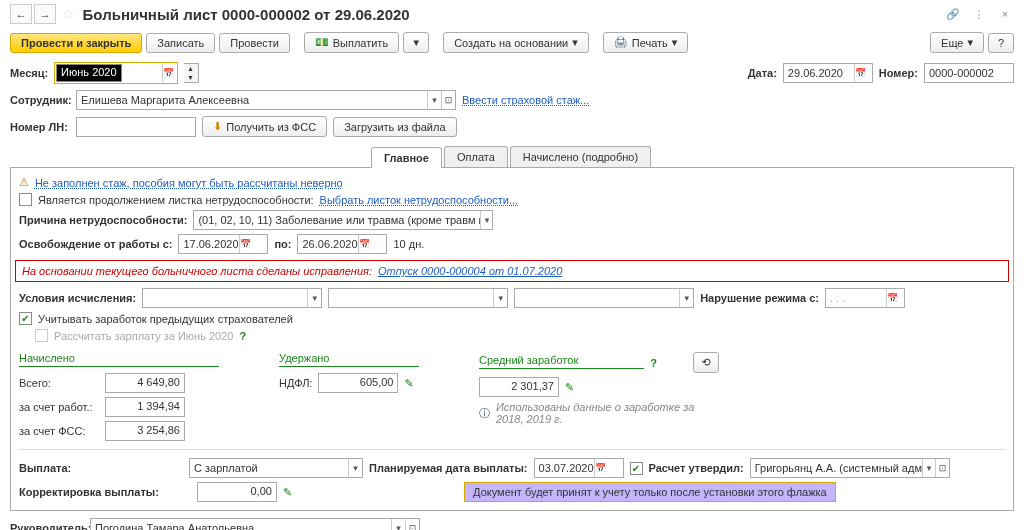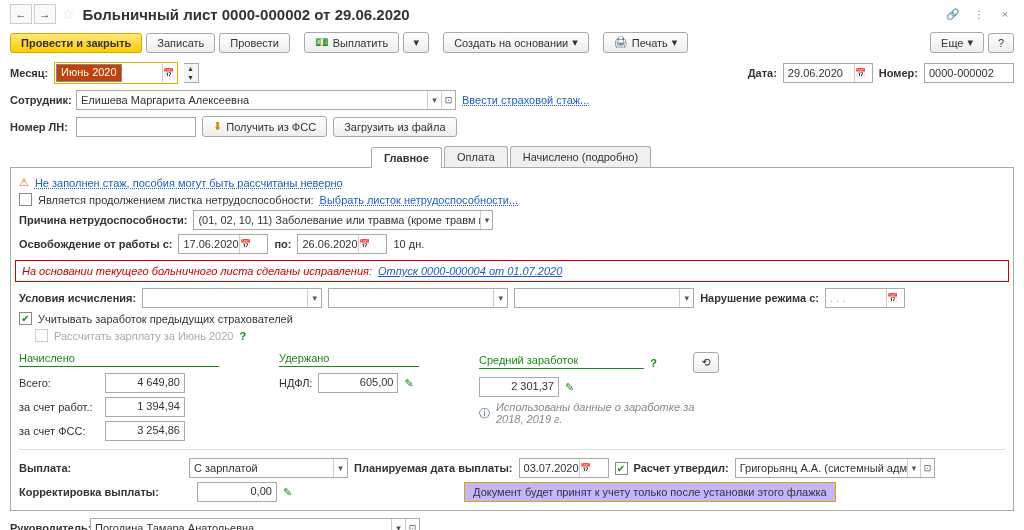--- a/index.html
+++ b/index.html
@@ -16,21 +16,21 @@
 .btn-yellow { background: linear-gradient(#ffe680,#ffcc00); border-color: #d4a900; font-weight: bold; }
 .btn-sq { width: 26px; padding: 3px 0; justify-content: center; }
 .divider { width: 6px; }
 
 .row { display: flex; align-items: center; padding: 3px 10px; gap: 6px; }
 .label { white-space: nowrap; font-weight: bold; }
 .input { border: 1px solid #aaa; padding: 2px 4px; height: 20px; background: #fff; display: inline-flex; align-items: center; }
 .input.select { padding-right: 0; }
 .sel-btn { width: 14px; height: 18px; border-left: 1px solid #ccc; display: inline-flex; align-items: center; justify-content: center; font-size: 9px; color: #555; cursor: pointer; }
 .month-input { border: 1px solid #e0b000; padding: 1px; display: inline-flex; }
-.month-inner { border: 1px solid #888; padding: 1px 4px; background: #c2410c; color: #fff; }
+.month-inner { border: 1px solid #888; padding: 1px 4px; background: #000000; color: #fff; }
 .spinner { display: inline-flex; flex-direction: column; border: 1px solid #aaa; border-left: 0; }
 .spinner span { width: 14px; height: 9px; display: flex; align-items: center; justify-content: center; font-size: 8px; cursor: pointer; background: #f5f5f5; }
 .link { color: #2060c0; text-decoration: underline dotted; cursor: pointer; }
 
 .tabs { display: flex; margin: 6px 10px 0; border-bottom: 1px solid #aaa; justify-content: center; }
 .tab { padding: 4px 12px; border: 1px solid #aaa; border-bottom: none; background: #f0f0f0; margin-right: 2px; border-radius: 3px 3px 0 0; cursor: pointer; }
 .tab.active { background: #fff; font-weight: bold; position: relative; top: 1px; }
 
 .content { border: 1px solid #aaa; border-top: none; margin: 0 10px; padding: 6px 8px; }
 .warn { color: #cc7a00; display: flex; align-items: center; gap: 6px; }
@@ -239,21 +239,21 @@
       <div class="num-row">
           <span style="color:#357">ⓘ</span>
           <span class="hint">Использованы данные о заработке за 2018, 2019 г.</span>
         </div>
     </div>
   </div>
 
   <div style="border-top:1px solid #ddd;margin-top:8px;padding-top:6px">
     <div class="row" style="padding:2px 0">
       <span class="label" style="width:72px">Выплата:</span>
-      <span class="input select" style="width:159px;margin-left:92px">
+      <span class="input select" style="width:174px;margin-left:92px">
           <span>С зарплатой</span>
           <span style="flex:1"></span>
           <span class="sel-btn">▾</span>
         </span>
       <span class="label">Планируемая дата выплаты:</span>
       <span class="input" style="width:90px">
           <span>03.07.2020</span>
           <span class="sel-btn">📅</span>
         </span>
       <span class="checkbox" style="color:#1a8a1a">✔</span>

